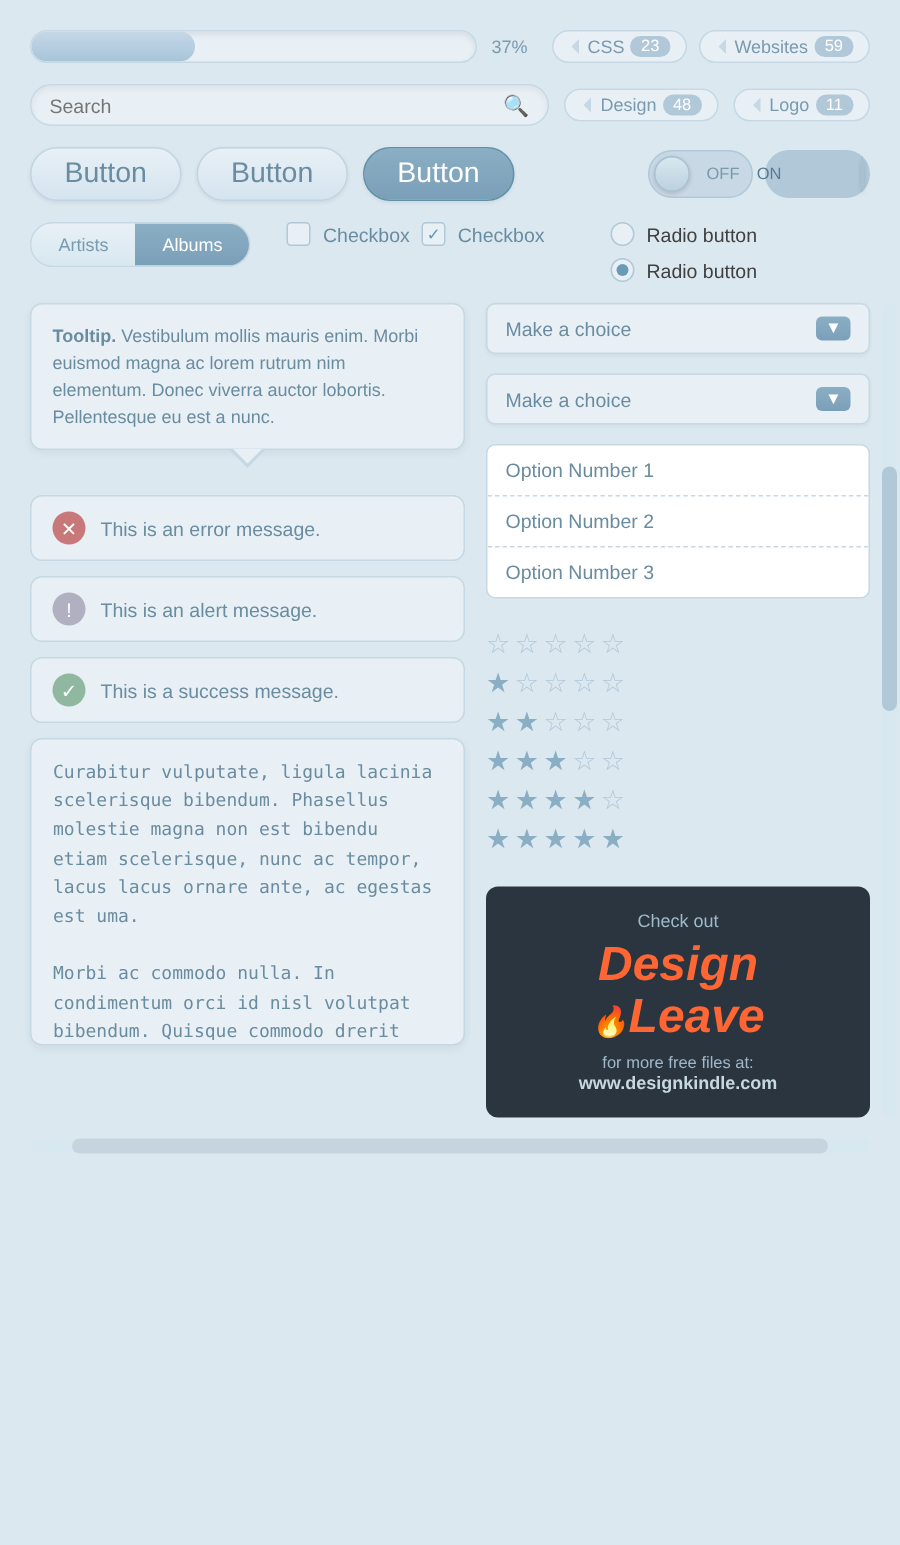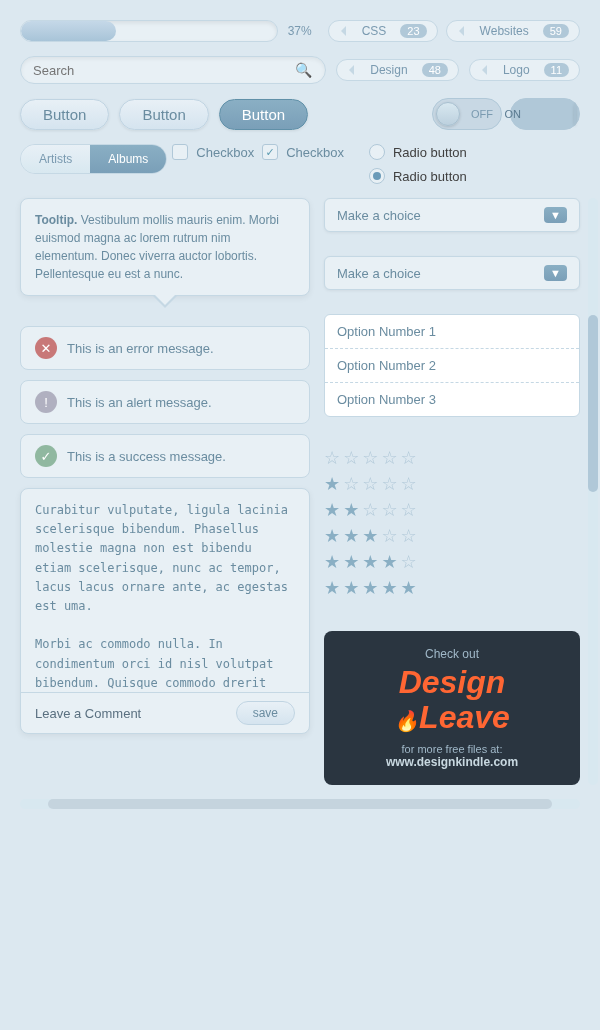--- a/index.html
+++ b/index.html
@@ -40,21 +40,21 @@
       color: #7a9ab0;
       min-width: 30px;
     }
     .tag-pill {
       display: flex;
       align-items: center;
       background: #e8f0f5;
       border: 1px solid #c5d8e4;
       border-radius: 20px;
       padding: 3px 10px 3px 12px;
-      gap: 14px;
+      gap: 4px;
       font-size: 12px;
       color: #7a9ab0;
     }
     .tag-pill .tag-count {
       background: #b0c8d8;
       color: #fff;
       border-radius: 10px;
       padding: 1px 7px;
       font-size: 11px;
     }
@@ -105,21 +105,21 @@
       align-items: center;
       gap: 10px;
       margin-bottom: 14px;
       flex-wrap: wrap;
     }
     .btn {
       background: linear-gradient(to bottom, #e8f0f6, #d5e4ef);
       border: 1px solid #c0d4e2;
       border-radius: 20px;
       padding: 6px 22px;
-      font-size: 15px;
+      font-size: 19px;
       color: #6a8ca0;
       cursor: pointer;
       box-shadow: 0 1px 3px rgba(0,0,0,0.08);
     }
     .btn.active {
       background: linear-gradient(to bottom, #8aafc4, #7a9fb8);
       color: #fff;
       border-color: #6090a8;
     }
     .toggle-group {
@@ -157,21 +157,21 @@
       gap: 48px;
     }
     .toggle.on .toggle-label {
       color: #5a7a90;
     }
 
     
     .tabs-checkboxes-row {
       display: flex;
       align-items: flex-start;
-      gap: 5px;
+      gap: 24px;
       margin-bottom: 14px;
     }
     .tab-group {
       display: flex;
       border-radius: 20px;
       border: 1px solid #c5d8e4;
       overflow: hidden;
       background: #e0eaf2;
     }
     .tab {
@@ -242,21 +242,21 @@
     .left-col {
       flex: 0 0 290px;
       display: flex;
       flex-direction: column;
       gap: 10px;
     }
     .right-col {
       flex: 1;
       display: flex;
       flex-direction: column;
-      gap: 24px;
+      gap: 13px;
       position: relative;
     }
 
     
     .tooltip-box {
       background: #e8f0f5;
       border: 1px solid #c5d8e4;
       border-radius: 8px;
       padding: 12px 14px;
       font-size: 12px;
@@ -631,24 +631,20 @@
       <div class="message-icon">✓</div>
       <span>This is a success message.</span>
     </div>
 
     <div class="comment-box">
       <textarea class="comment-textarea" style="">Curabitur vulputate, ligula lacinia scelerisque bibendum. Phasellus molestie magna non est bibendu etiam scelerisque, nunc ac tempor, lacus lacus ornare ante, ac egestas est uma.
 
 Morbi ac commodo nulla. In condimentum orci id nisl volutpat bibendum. Quisque commodo drerit lorem quis.
 
 Pellentesque eu est a nulla placerat dignissimr egestas. Duis aliquet egestas purus elerisque tempor, lacus lacus ornare antac.</textarea>
-      <div class="comment-footer">
-        <span>Leave a Comment</span>
-        <button class="save-btn">save</button>
-      </div>
     </div>
   </div>
 
   <div class="right-col">
 
     <div class="dropdown">
       <span>Make a choice</span>
       <span class="dropdown-arrow">▼</span>
     </div>
 

